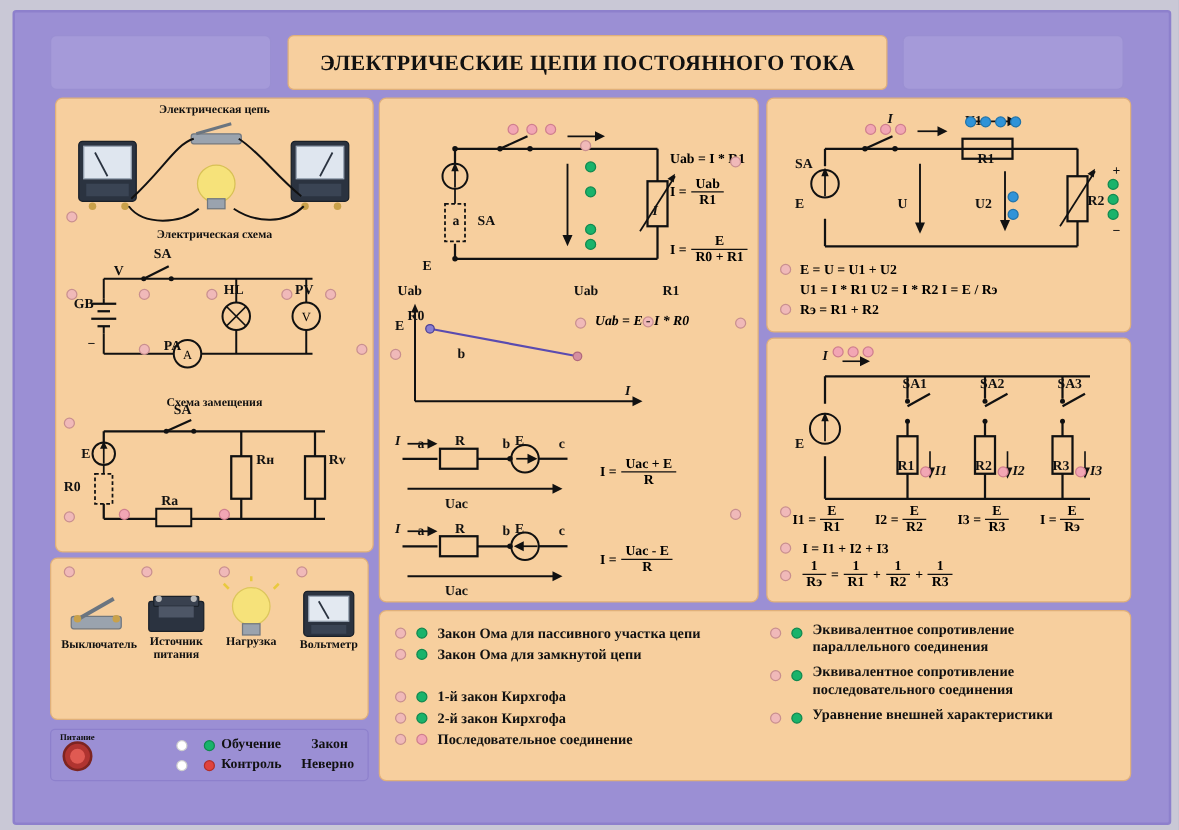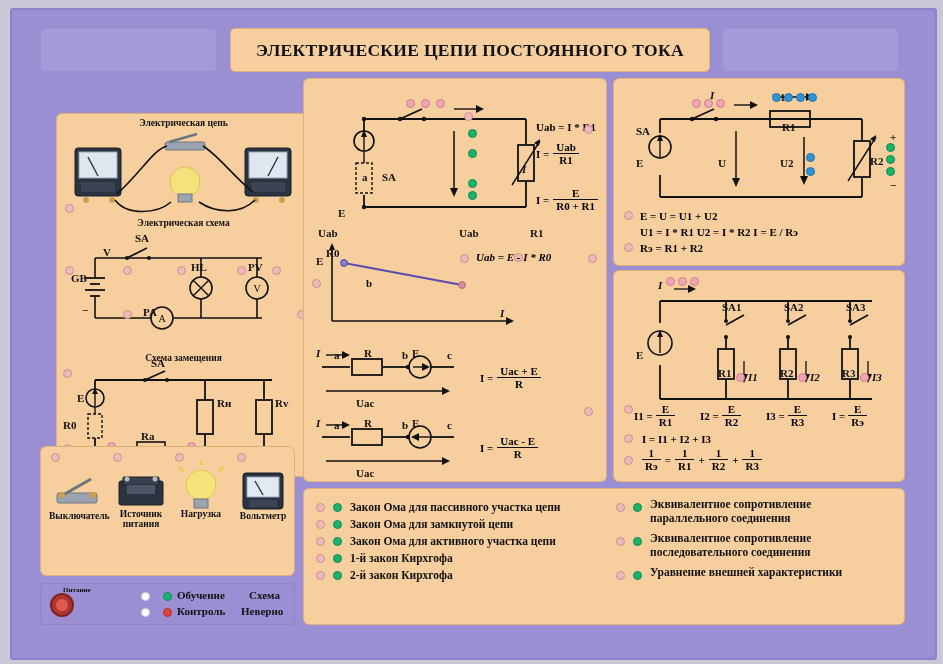--- a/index.html
+++ b/index.html
@@ -39,21 +39,21 @@
   <div class="frame"></div>
 
   <div class="faded l">
     <div class="ghost"></div>
   </div>
   <div class="title">ЭЛЕКТРИЧЕСКИЕ ЦЕПИ ПОСТОЯННОГО ТОКА</div>
   <div class="faded r">
     <div class="ghost"></div>
   </div>
 
-  <div class="panel" style="left:56px;top:78px;width:253px;height:362px;margin-top:35px;">
+  <div class="panel" style="left:44px;top:78px;width:253px;height:362px;">
 
     <div class="cap" style="left:0;top:4px;width:253px;">Электрическая цепь</div>
 
     <svg width="253" height="90" style="left:0;top:16px;">
 
       <rect x="18" y="18" width="46" height="48" rx="3" fill="#2b3340" stroke="#1a2028"></rect>
       <rect x="22" y="22" width="38" height="26" fill="#dfe6ef" stroke="#9aa6b4"></rect>
       <line x1="41" y1="46" x2="31" y2="27" stroke="#2b3340" stroke-width="1.4"></line>
       <rect x="24" y="52" width="34" height="10" fill="#3a4454"></rect>
       <circle cx="29" cy="70" r="3" fill="#c9a14a"></circle>
@@ -214,32 +214,32 @@
         <rect x="8" y="10" width="40" height="36" rx="3" fill="#2b3340" stroke="#1a2028"></rect>
         <rect x="12" y="14" width="32" height="20" fill="#e3e9f1" stroke="#9aa6b4"></rect>
         <line x1="28" y1="32" x2="20" y2="18" stroke="#2b3340" stroke-width="1.4"></line>
         <rect x="14" y="37" width="28" height="7" fill="#3a4454"></rect>
       </svg>
       <div class="cap" style="left:0;top:48px;width:56px;">Вольтметр</div>
     </div>
   </div>
 
   <div class="bottombar">
-    <div class="pitem" style="left:22px;top:2px;font-size:7px;">Питание</div>
+    <div class="pitem" style="left:7px;top:2px;font-size:7px;">Питание</div>
     <svg width="34" height="30" style="left:4px;top:8px;">
       <circle cx="17" cy="13" r="11" fill="#b03430" stroke="#7d2420" stroke-width="2"></circle>
       <circle cx="17" cy="13" r="6" fill="#e05a52"></circle>
     </svg>
     <div class="led w" style="left:100px;top:8px;"></div>
     <div class="led green" style="left:122px;top:8px;"></div>
     <div class="pitem" style="left:136px;top:5px;">Обучение</div>
     <div class="led w" style="left:100px;top:24px;"></div>
     <div class="led red" style="left:122px;top:24px;"></div>
     <div class="pitem" style="left:136px;top:21px;">Контроль</div>
-    <div class="pitem" style="left:208px;top:5px;">Схема</div>
+    <div class="pitem" style="left:208px;top:5px;">Закон</div>
     <div class="pitem" style="left:200px;top:21px;">Неверно</div>
   </div>
 
   <div class="panel" style="left:303px;top:78px;width:302px;height:402px;">
 
     <svg width="302" height="135" style="left:0;top:8px;">
 
       <line x1="60" y1="32" x2="222" y2="32" stroke="#111" stroke-width="1.8"></line>
       <line x1="60" y1="120" x2="222" y2="120" stroke="#111" stroke-width="1.8"></line>
       <line x1="60" y1="32" x2="60" y2="44" stroke="#111" stroke-width="1.8"></line>
@@ -577,34 +577,34 @@
     <div style="position:absolute;left:12px;top:8px;">
       <span class="led" style="position:relative;display:inline-block;left:0;top:1px;"></span>
       <span class="led green" style="position:relative;display:inline-block;left:4px;top:1px;"></span>
       <span class="legend" style="position:relative;left:8px;top:0;">Закон Ома для пассивного участка цепи</span>
     </div>
     <div style="position:absolute;left:12px;top:25px;">
       <span class="led" style="position:relative;display:inline-block;left:0;top:1px;"></span>
       <span class="led green" style="position:relative;display:inline-block;left:4px;top:1px;"></span>
       <span class="legend" style="position:relative;left:8px;top:0;">Закон Ома для замкнутой цепи</span>
     </div>
-    <div style="position:absolute;left:12px;top:42px;">
-      <span class="led" style="position:relative;display:inline-block;left:0;top:1px;"></span>
-      <span class="led green" style="position:relative;display:inline-block;left:4px;top:1px;"></span>
-      <span class="legend" style="position:relative;left:8px;top:0;">Закон Ома для активного участка цепи</span>
-    </div>
     <div style="position:absolute;left:12px;top:59px;">
       <span class="led" style="position:relative;display:inline-block;left:0;top:1px;"></span>
       <span class="led green" style="position:relative;display:inline-block;left:4px;top:1px;"></span>
       <span class="legend" style="position:relative;left:8px;top:0;">1-й закон Кирхгофа</span>
     </div>
     <div style="position:absolute;left:12px;top:76px;">
       <span class="led" style="position:relative;display:inline-block;left:0;top:1px;"></span>
       <span class="led green" style="position:relative;display:inline-block;left:4px;top:1px;"></span>
       <span class="legend" style="position:relative;left:8px;top:0;">2-й закон Кирхгофа</span>
+    </div>
+    <div style="position:absolute;left:12px;top:93px;">
+      <span class="led" style="position:relative;display:inline-block;left:0;top:1px;"></span>
+      <span class="led pink" style="position:relative;display:inline-block;left:4px;top:1px;"></span>
+      <span class="legend" style="position:relative;left:8px;top:0;">Последовательное соединение</span>
     </div>
 
     <div style="position:absolute;left:312px;top:8px;width:278px;">
       <span class="led" style="position:relative;display:inline-block;left:0;top:1px;"></span>
       <span class="led green" style="position:relative;display:inline-block;left:4px;top:1px;"></span>
       <span class="legend" style="position:relative;left:8px;top:0;display:inline-block;width:228px;white-space:pre-line;vertical-align:top;line-height:14px;">Эквивалентное сопротивление
 параллельного соединения</span>
     </div>
     <div style="position:absolute;left:312px;top:42px;width:278px;">
       <span class="led" style="position:relative;display:inline-block;left:0;top:1px;"></span>

